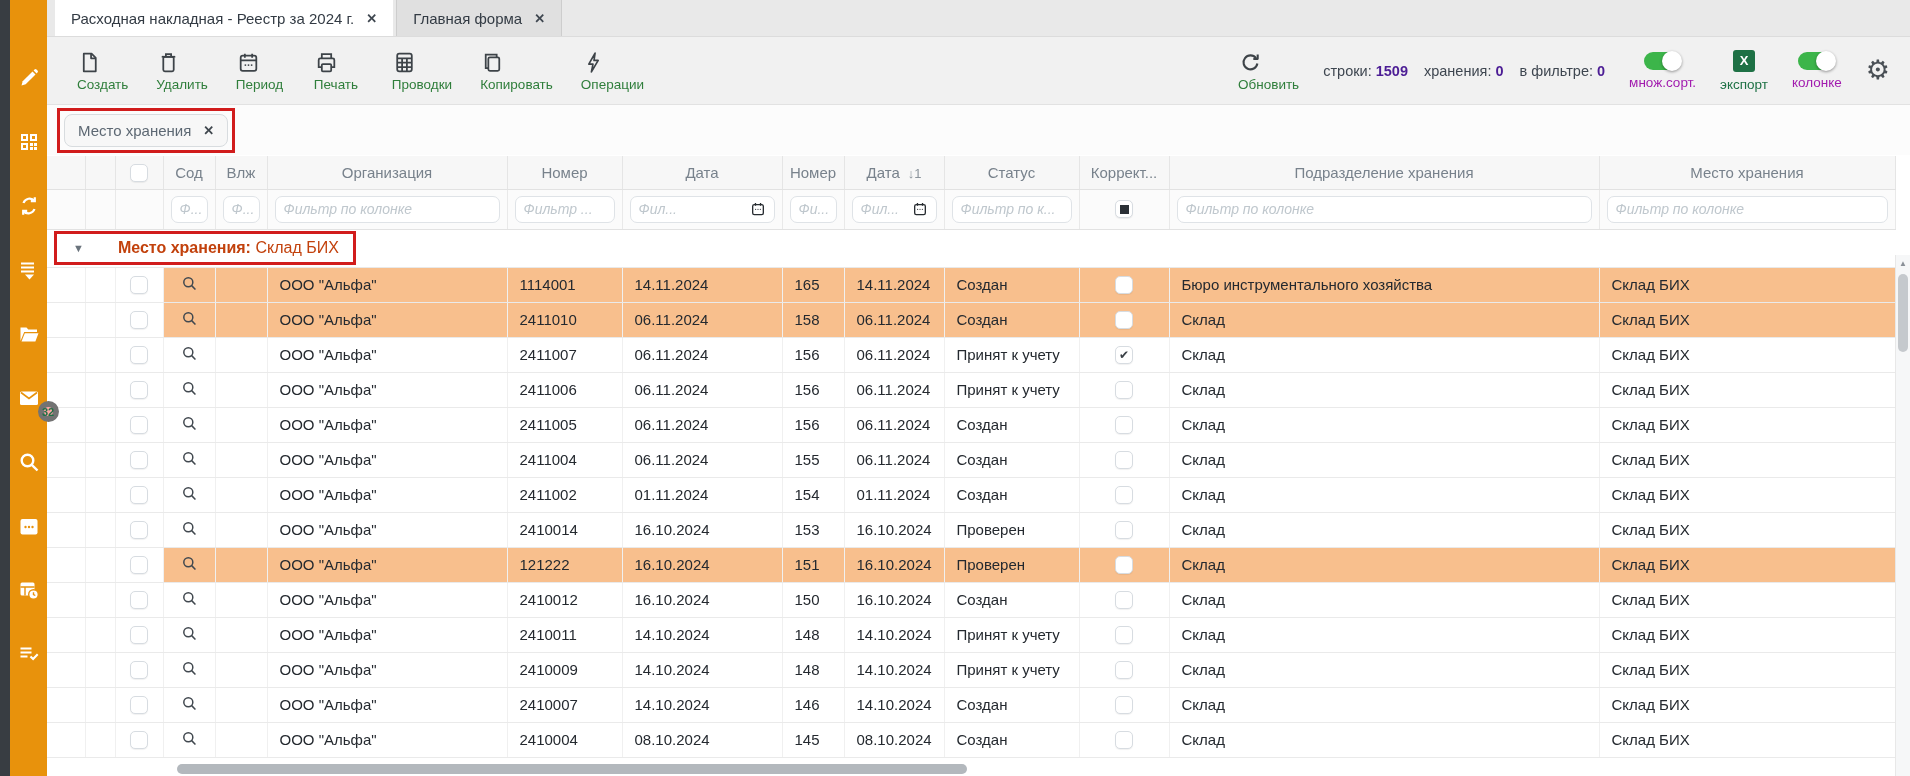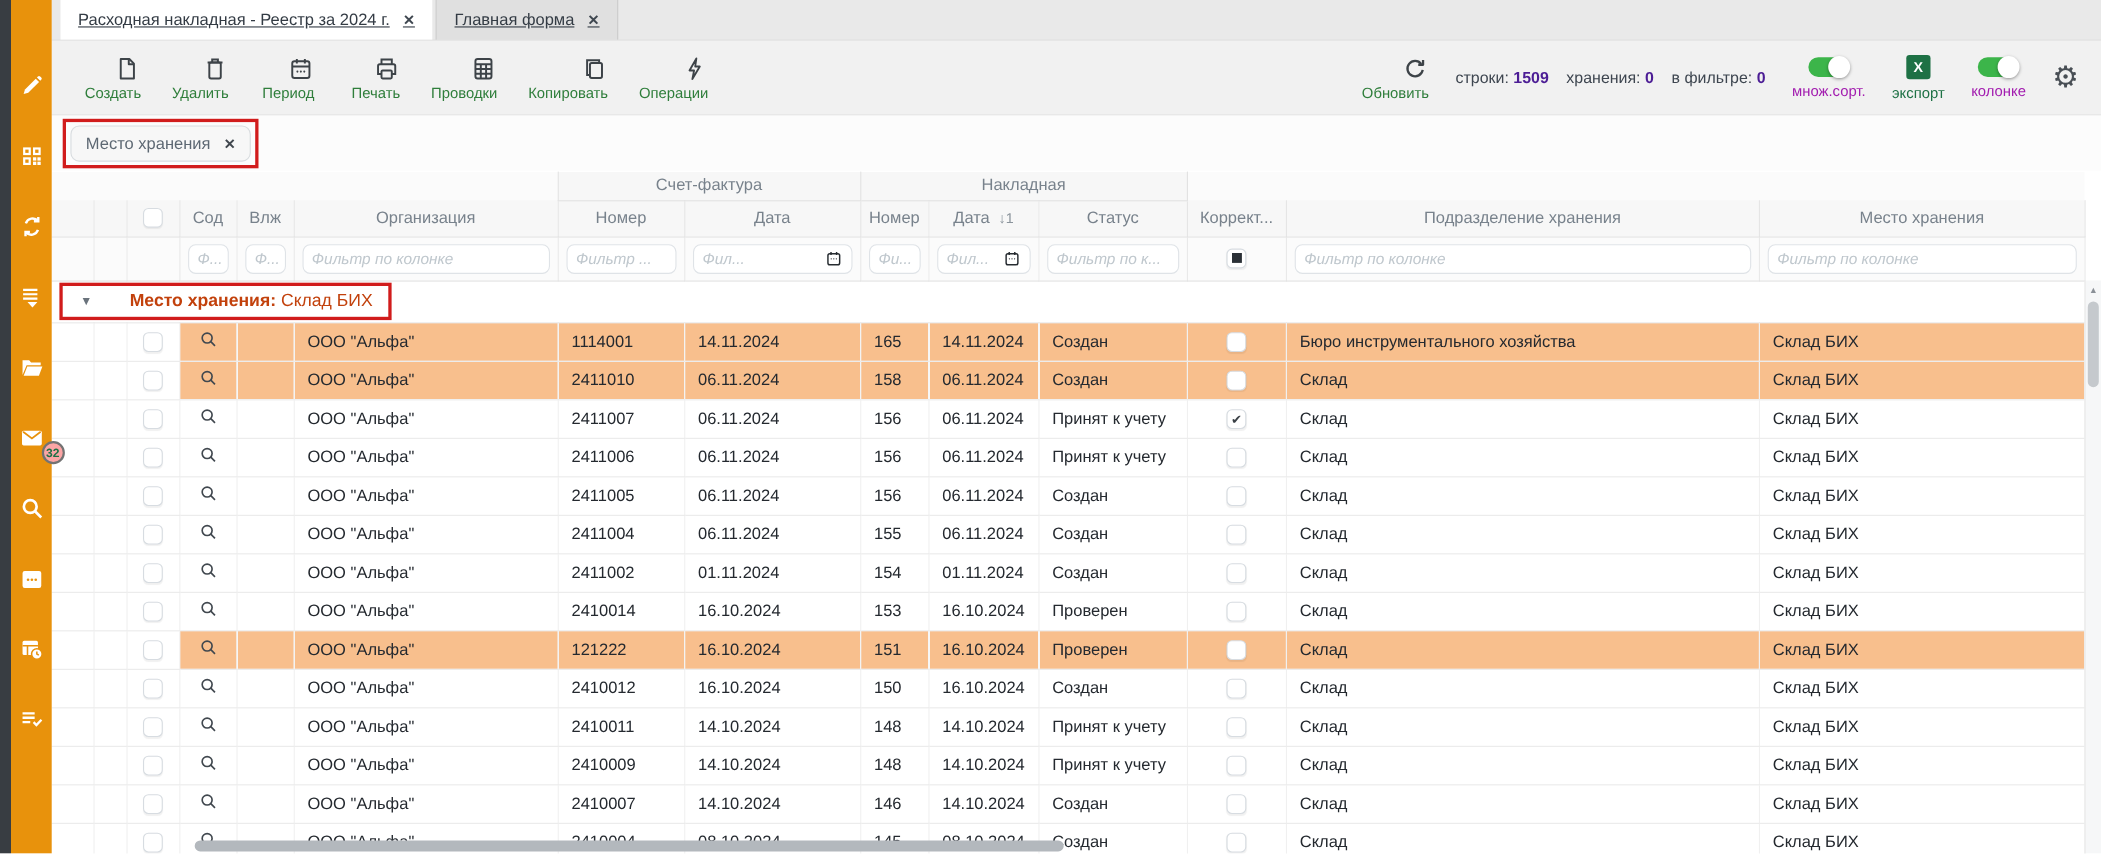--- a/index.html
+++ b/index.html
@@ -6,34 +6,34 @@
   html,body { width:1910px; height:776px; overflow:hidden; font-family:"Liberation Sans",sans-serif; background:#fff; }
   body { position:relative; }
 
   
   .dark-edge { position:absolute; left:0; top:0; bottom:0; width:10px; background:#383d42; z-index:6; }
   .sidebar { position:absolute; left:10px; top:0; bottom:0; width:37px; background:#e8920c; z-index:6;
              display:flex; flex-direction:column; align-items:center; padding-top:46px; }
   .side-ic { width:64px; height:64px; display:flex; align-items:center; justify-content:center; position:relative; flex:0 0 auto; cursor:pointer; }
   .side-ic svg { width:24px; height:24px; }
   .badge { position:absolute; right:2px; bottom:8px; width:21px; height:21px; border-radius:50%;
-           background:#fca5a5; border:2px solid #737373; color:#1e7145; font-size:11px; font-weight:bold;
+           background:#fca5a5; border:6px solid #737373; color:#1e7145; font-size:11px; font-weight:bold;
            display:flex; align-items:center; justify-content:center; }
 
   
   .main { position:absolute; left:47px; top:0; right:0; bottom:0; background:#fff; }
 
   .tabbar { height:37px; background:#e9e9e9; display:flex; align-items:stretch; padding-left:8px; border-bottom:1px solid #dcdcdc; }
-  .tab { display:flex; align-items:center; gap:12px; padding:0 16px; font-size:15px; color:#333b44; cursor:pointer;text-decoration:underline; }
+  .tab { display:flex; align-items:center; gap:12px; padding:0 16px; font-size:15px; color:#333b44; cursor:pointer; }
   .tab.active { background:#fff; }
   .tab.inactive { background:#e0e0e0; border-left:1px solid #cdcdcd; border-right:1px solid #cdcdcd; margin-left:3px; }
   .tab .x { font-size:13px; font-weight:bold; color:#3f4750; }
 
   .toolbar { height:68px; background:#f1f1f1; border-bottom:1px solid #e2e2e2; display:flex; align-items:center; padding:0 20px 0 30px; gap:28px; }
-  .tbtn { display:flex; flex-direction:column; align-items:flex-end; gap:2px; font-size:13.5px; color:#2f7e3b; cursor:pointer; min-width:50px; }
+  .tbtn { display:flex; flex-direction:column; align-items:flex-start; gap:2px; font-size:13.5px; color:#2f7e3b; cursor:pointer; min-width:50px; }
   .tbtn svg { width:25px; height:25px; }
   .tright { margin-left:auto; display:flex; align-items:center; gap:24px; }
   .stats { display:flex; gap:16px; font-size:14.5px; color:#3e4650; }
   .stats b { color:#4c1d95; }
   .tcol { display:flex; flex-direction:column; align-items:center; gap:5px; font-size:13.5px; color:#a21caf; cursor:pointer; }
   .switch { width:37px; height:18px; border-radius:9px; background:#3cb54a; position:relative; }
   .switch::after { content:""; position:absolute; right:-1px; top:-1px; width:20px; height:20px; border-radius:50%; background:#fff; box-shadow:0 1px 3px rgba(0,0,0,.4); }
   .excel { width:22px; height:22px; border-radius:3px; background:#1e7145; color:#fff; font-weight:bold; font-size:13px; display:flex; align-items:center; justify-content:center; }
   .tcol.export { color:#1e7145; }
   .gear { font-size:27px; color:#494f55; line-height:1; cursor:pointer; }
@@ -285,26 +285,20 @@
         <col style="width:115px">
           <col style="width:160px">
           <col style="width:62px">
         <col style="width:100px">
           <col style="width:135px">
           <col style="width:90px">
         <col style="width:430px">
           <col style="width:296px">
       </colgroup>
       <thead>
-        <tr class="grp-hdr">
-          <th colspan="6"></th>
-          <th class="gbox" colspan="2">Счет-фактура</th>
-          <th class="gbox" colspan="3">Накладная</th>
-          <th colspan="3"></th>
-        </tr>
         <tr class="col-hdr">
           <th></th>
           <th></th>
           <th><span class="cb"></span></th>
           <th>Сод</th>
           <th>Влж</th>
           <th>Организация</th>
           <th>Номер</th>
           <th>Дата</th>
           <th>Номер</th>

